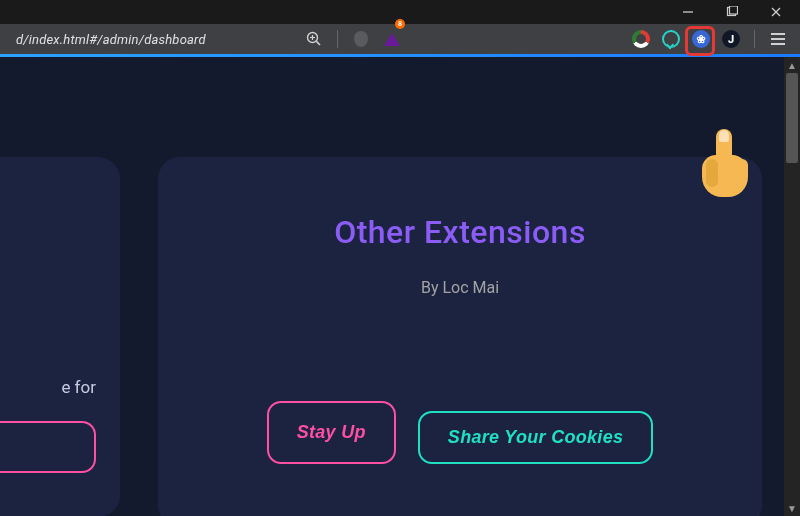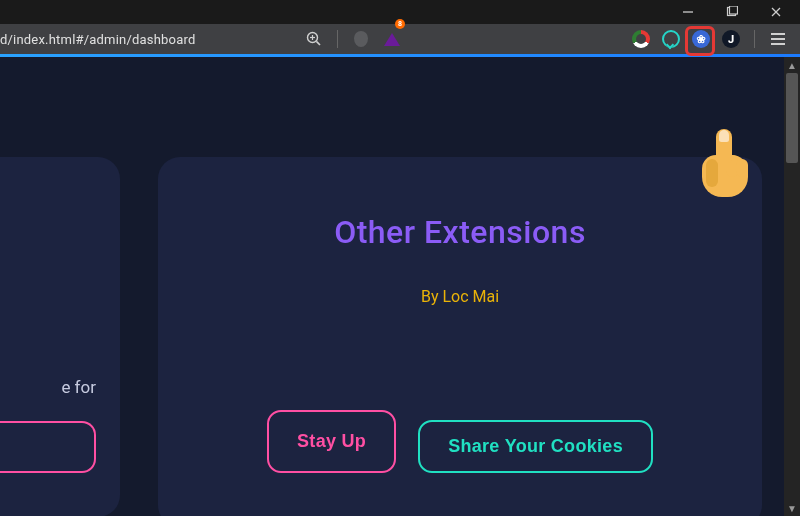--- a/index.html
+++ b/index.html
@@ -6,21 +6,21 @@
   html, body { width: 800px; height: 516px; overflow: hidden; font-family: -apple-system, BlinkMacSystemFont, "Segoe UI", Roboto, Arial, sans-serif; background: #000; }
   .window { width: 800px; height: 516px; background: #0b0b0b; position: relative; }
 
   
   .titlebar { height: 24px; background: #1a1a1a; display: flex; justify-content: flex-end; align-items: center; padding-right: 4px; gap: 4px; }
   .titlebtn { width: 40px; height: 24px; display: flex; align-items: center; justify-content: center; color: #ccc; font-size: 12px; }
   .titlebtn svg { width: 12px; height: 12px; }
 
   
   .toolbar { height: 30px; background: #3f4043; display: flex; align-items: center; color: #d0d0d0; font-size: 13px; padding: 0 8px 0 0; position: relative; }
-  .url { flex: 0 0 auto; padding-left: 0; color: #e0e0e0; letter-spacing: 0.2px; }
+  .url { flex: 0 0 auto; padding-left: 16px; color: #e0e0e0; letter-spacing: 0.2px; font-style: italic; }
   .tool-right { margin-left: auto; display: flex; align-items: center; gap: 10px; padding-right: 4px; }
   .tool-icon { width: 20px; height: 20px; display: flex; align-items: center; justify-content: center; position: relative; }
   .divider { width: 1px; height: 18px; background: #666; margin: 0 3px; }
   .zoom-lens { width:16px; height:16px; }
   .shield { width:18px; height:20px; background: radial-gradient(circle at 50% 45%, #888 0 40%, transparent 41%); border-radius: 50% 50% 50% 50% / 45% 45% 55% 55%; position:relative; }
   .shield::before { content:""; position:absolute; inset:2px; border-radius:inherit; background:#5a5b5e; }
   .triangle-up { width:0; height:0; border-left:8px solid transparent; border-right:8px solid transparent; border-bottom:13px solid #6a1b9a; position:relative; }
   .tri-badge { position:absolute; top:-14px; left:3px; width:10px; height:10px; border-radius:50%; background:#ff6a00; color:#fff; font-size:7px; display:flex; align-items:center; justify-content:center; font-weight:700; }
   .green-circle { width:18px; height:18px; border-radius:50%; background: conic-gradient(#e53935 0 120deg, #fff 120deg 240deg, #2e7d32 240deg 360deg); position:relative; }
   .green-circle::after{content:""; position:absolute; inset:4px; border-radius:50%; background:#3f4043;}
@@ -40,25 +40,25 @@
   .content { position: relative; width: 100%; height: calc(516px - 24px - 30px - 3px); background: #141a2d; overflow: hidden; }
   .scrollbar { position:absolute; right:0; top:0; bottom:0; width:16px; background:#242424; }
   .scrollbar-thumb { position:absolute; right:2px; top:2px; width:12px; height:90px; background:#555; border-radius:2px; }
   .scrollbar-arrow { position:absolute; left:0; right:0; height:16px; display:flex; align-items:center; justify-content:center; color:#999; font-size:10px; }
 
   .card { position:absolute; background:#1c2340; border-radius:22px; }
   .card.left { left:-120px; top:100px; width:240px; height:360px; padding: 220px 24px 0 0; text-align:right; }
   .card.right { left:158px; top:100px; width:604px; height:370px; padding: 56px 50px 0; text-align:center; }
 
   .h1 { color:#8b5cf6; font-size:32px; font-weight:500; letter-spacing:0.5px; }
-  .sub { color:#eab308; font-size:16px; margin-top:36px; }
+  .sub { color:#a3a3a3; font-size:16px; margin-top:27px; }
   .desc { color:#b8bdd2; font-size:17px; line-height:1.55; margin-top:38px; }
 
   .btnrow { display:flex; gap:22px; justify-content:center; margin-top:40px; }
-  .pillbtn { border:2px solid; border-radius:14px; padding:14px 28px; font-size:18px; font-weight:800; background:transparent; letter-spacing:0.3px; }
+  .pillbtn { border:2px solid; border-radius:14px; padding:14px 28px; font-size:18px; font-weight:800; background:transparent; letter-spacing:0.3px;font-style:italic; }
   .pillbtn.pink { color:#ff4fa3; border-color:#ff4fa3; }
   .pillbtn.teal { color:#20e0c2; border-color:#20e0c2;margin-top:10px; }
   .leftbtn-frag { border:2px solid #ff4fa3; border-left:none; border-radius:0 14px 14px 0; height:52px; width:100px; margin-left:auto; margin-top:24px; }
   .left-for { color:#c7cbe0; font-size:17px; }
 
   
   .hand { position:absolute; top:72px; right:46px; width:58px; height:78px; }
   .hand .finger { position:absolute; top:0; left:20px; width:16px; height:34px; background:#f5b853; border-radius:8px 8px 4px 4px; }
   .hand .nail { position:absolute; top:1px; left:23px; width:10px; height:12px; background:#fbe0b7; border-radius:6px 6px 3px 3px; }
   .hand .fist { position:absolute; top:26px; left:6px; width:46px; height:42px; background:#f5b853; border-radius:14px 16px 20px 20px; }

